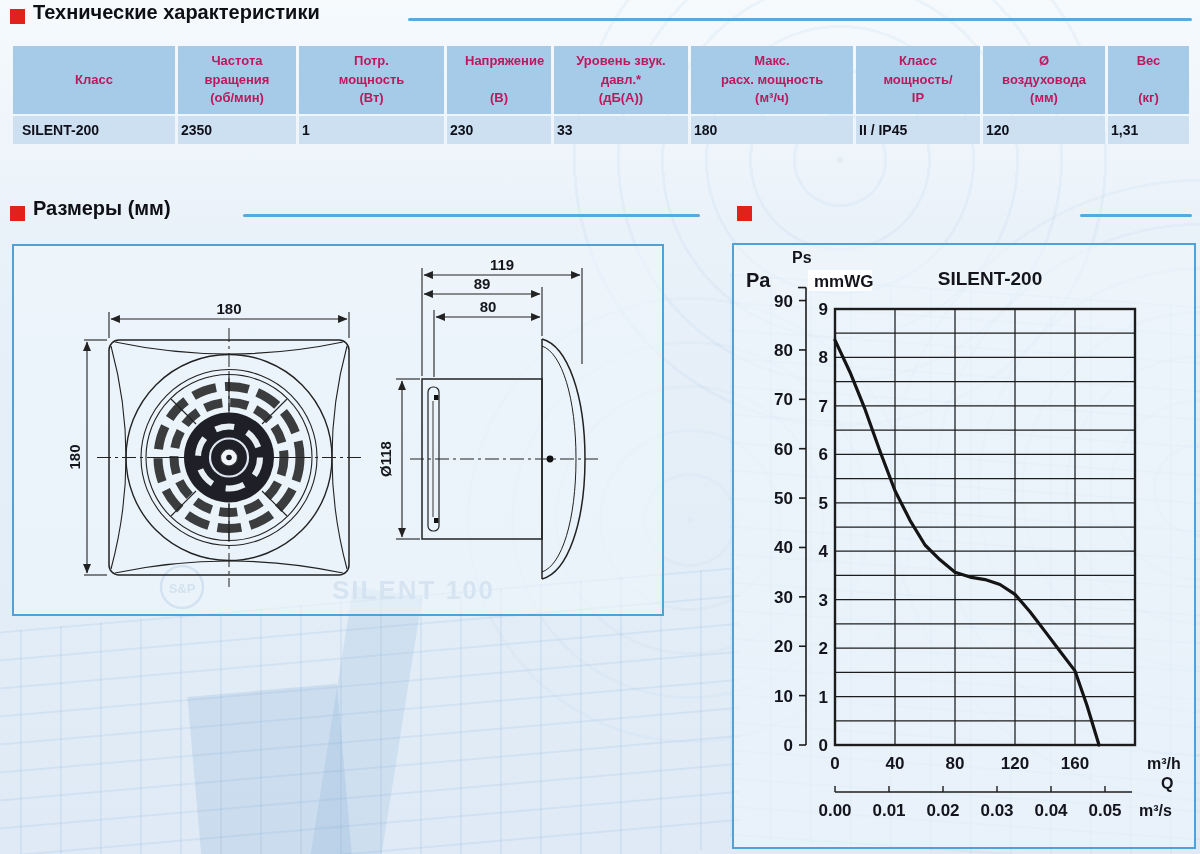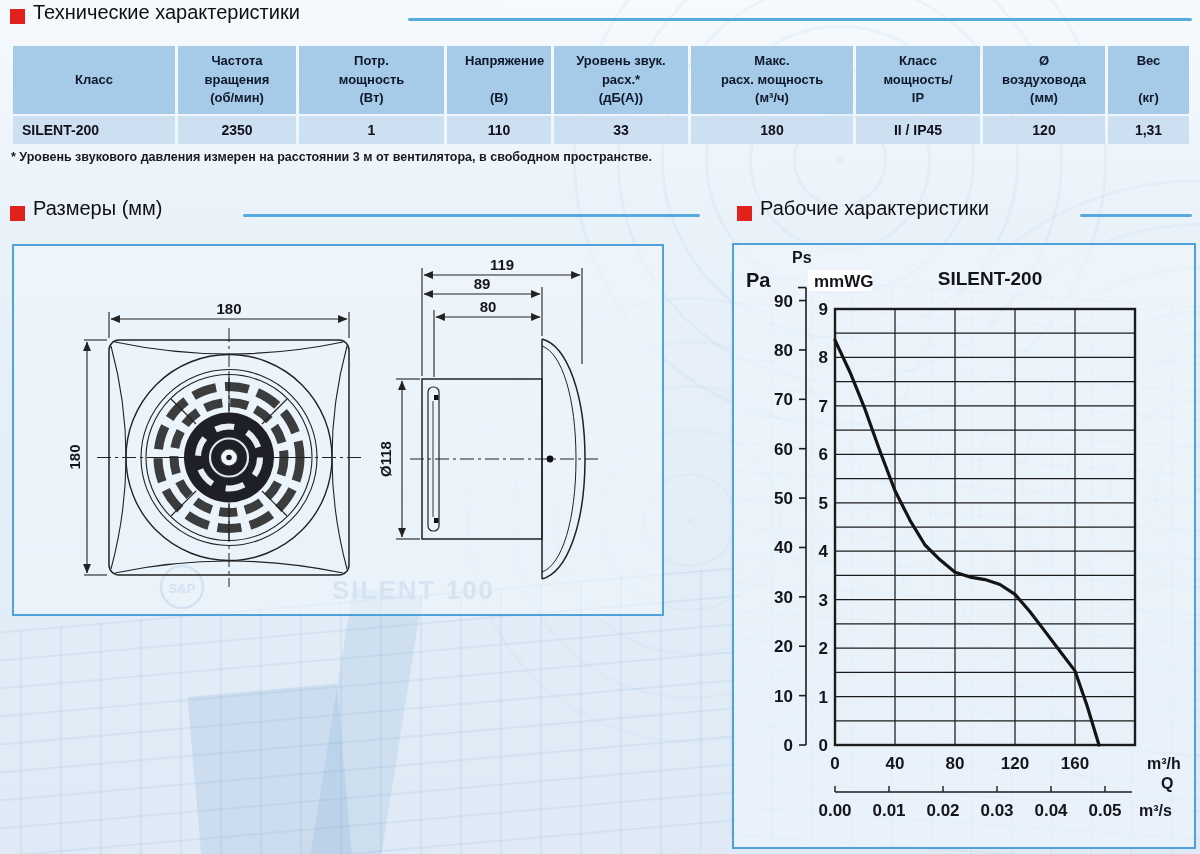--- a/index.html
+++ b/index.html
@@ -15,27 +15,27 @@
   .bg-ring.r3{left:430px;top:260px;width:520px;height:520px;opacity:.35;}
   .bg-city{position:absolute;
      background-image:linear-gradient(rgba(125,168,210,.14) 2px, rgba(0,0,0,0) 2px),
                       linear-gradient(90deg, rgba(125,168,210,.14) 2px, rgba(0,0,0,0) 2px);
      background-size:40px 28px;}
   .bg-city.c1{left:-20px;top:600px;width:760px;height:280px;transform:skewY(-5deg);}
   .bg-city.c2{left:730px;top:290px;width:470px;height:564px;opacity:.6;transform:skewY(4deg);}
   .bg-beam{position:absolute;left:330px;top:590px;width:70px;height:290px;background:rgba(110,160,205,.16);transform:rotate(9deg);}
   .bg-block{position:absolute;left:195px;top:690px;width:150px;height:180px;background:rgba(120,165,210,.20);transform:rotate(-5deg);}
   .sec-square{position:absolute;width:15px;height:15px;background:#e2211c;}
-  .sec-title{position:absolute;font-size:20px;font-weight:400;color:#0f0f16;white-space:nowrap;}
+  .sec-title{position:absolute;font-size:20px;font-weight:700;color:#0f0f16;white-space:nowrap;}
   .sec-rule{position:absolute;height:3px;background:#57aadd;border-radius:2px;}
 
   table.specs{position:absolute;left:10px;top:44px;width:1180px;border-collapse:separate;border-spacing:3px 2px;table-layout:fixed;}
   table.specs th{background:#a6cbe9;font-size:13px;font-weight:700;text-align:center;vertical-align:middle;
-                 white-space:pre-line;line-height:1.45;height:64px;padding:2px 18px;color:#0f172a;}
-  table.specs td{background:#cde0f2;font-size:14px;font-weight:700;text-align:center;vertical-align:middle;
+                 white-space:pre-line;line-height:1.45;height:64px;padding:2px 18px;color:#be185d;}
+  table.specs td{background:#cde0f2;font-size:14px;font-weight:700;text-align:left;vertical-align:middle;
                  height:24px;padding:2px 3px;color:#10101a;}
   table.specs td.model{text-align:left;padding-left:9px;}
   .footnote{position:absolute;left:11px;top:150px;font-size:12.5px;font-weight:700;color:#181820;}
 
   .panel{position:absolute;border:2px solid #4ea2d8;background:rgba(240,247,253,.55);}
   .panel.dims{left:12px;top:244px;width:648px;height:368px;}
   .panel.perf{left:732px;top:243px;width:460px;height:602px;}
   svg text{font-family:"Liberation Sans",sans-serif;}
 </style>
 </head>
@@ -73,50 +73,49 @@
       <th>Частота
 вращения
 (об/мин)</th>
       <th>Потр.
 мощность
 (Вт)</th>
       <th>Напряжение
 
 (В)</th>
       <th>Уровень звук.
-расх.*
+давл.*
 (дБ(А))</th>
       <th>Макс.
 расх. мощность
 (м³/ч)</th>
       <th>Класс
 мощность/
 IP</th>
       <th>Ø
 воздуховода
 (мм)</th>
       <th>Вес
 
 (кг)</th>
     </tr>
     <tr>
       <td class="model">SILENT-200</td>
       <td>2350</td>
       <td>1</td>
-      <td>110</td>
+      <td>230</td>
       <td>33</td>
       <td>180</td>
       <td>II / IP45</td>
       <td>120</td>
       <td>1,31</td>
     </tr>
   </tbody>
     </table>
 
-  <div class="footnote">* Уровень звукового давления измерен на расстоянии 3 м от вентилятора, в свободном пространстве.</div>
 
   <div class="sec-square" style="left:10px;top:206px;"></div>
   <div class="sec-title" style="left:33px;top:197px;">Размеры (мм)</div>
   <div class="sec-rule" style="left:243px;top:214px;width:457px;"></div>
 
   <div class="panel dims">
     <svg width="648" height="368" viewBox="0 0 648 368">
       <defs>
         <marker id="arr" viewBox="0 0 10 10" refX="9" refY="5" markerWidth="9" markerHeight="9" orient="auto-start-reverse">
           <path d="M0,1 L9.5,5 L0,9 z" fill="#222"></path>
@@ -202,21 +201,20 @@
         <path d="M388,135 V291" marker-start="url(#arr)" marker-end="url(#arr)"></path>
       </g>
       <text x="488" y="24" font-size="15" font-weight="700" fill="#15151c" text-anchor="middle">119</text>
       <text x="468" y="43" font-size="15" font-weight="700" fill="#15151c" text-anchor="middle">89</text>
       <text x="474" y="66" font-size="15" font-weight="700" fill="#15151c" text-anchor="middle">80</text>
       <text x="377" y="213" font-size="15" font-weight="700" fill="#15151c" text-anchor="middle" transform="rotate(-90 377 213)">Ø118</text>
     </svg>
   </div>
 
   <div class="sec-square" style="left:737px;top:206px;"></div>
-  <div class="sec-title" style="left:760px;top:197px;">Рабочие характеристики</div>
   <div class="sec-rule" style="left:1080px;top:214px;width:112px;"></div>
 
   <div class="panel perf" id="perf-panel"><svg width="460" height="602" viewBox="0 0 460 602">
         <g stroke="#1c1c1c" stroke-width="1.25">
           <line x1="101" y1="88.22222222222223" x2="401" y2="88.22222222222223"></line>
           <line x1="101" y1="112.44444444444444" x2="401" y2="112.44444444444444"></line>
           <line x1="101" y1="136.66666666666669" x2="401" y2="136.66666666666669"></line>
           <line x1="101" y1="160.88888888888889" x2="401" y2="160.88888888888889"></line>
           <line x1="101" y1="185.11111111111111" x2="401" y2="185.11111111111111"></line>
           <line x1="101" y1="209.33333333333334" x2="401" y2="209.33333333333334"></line>

